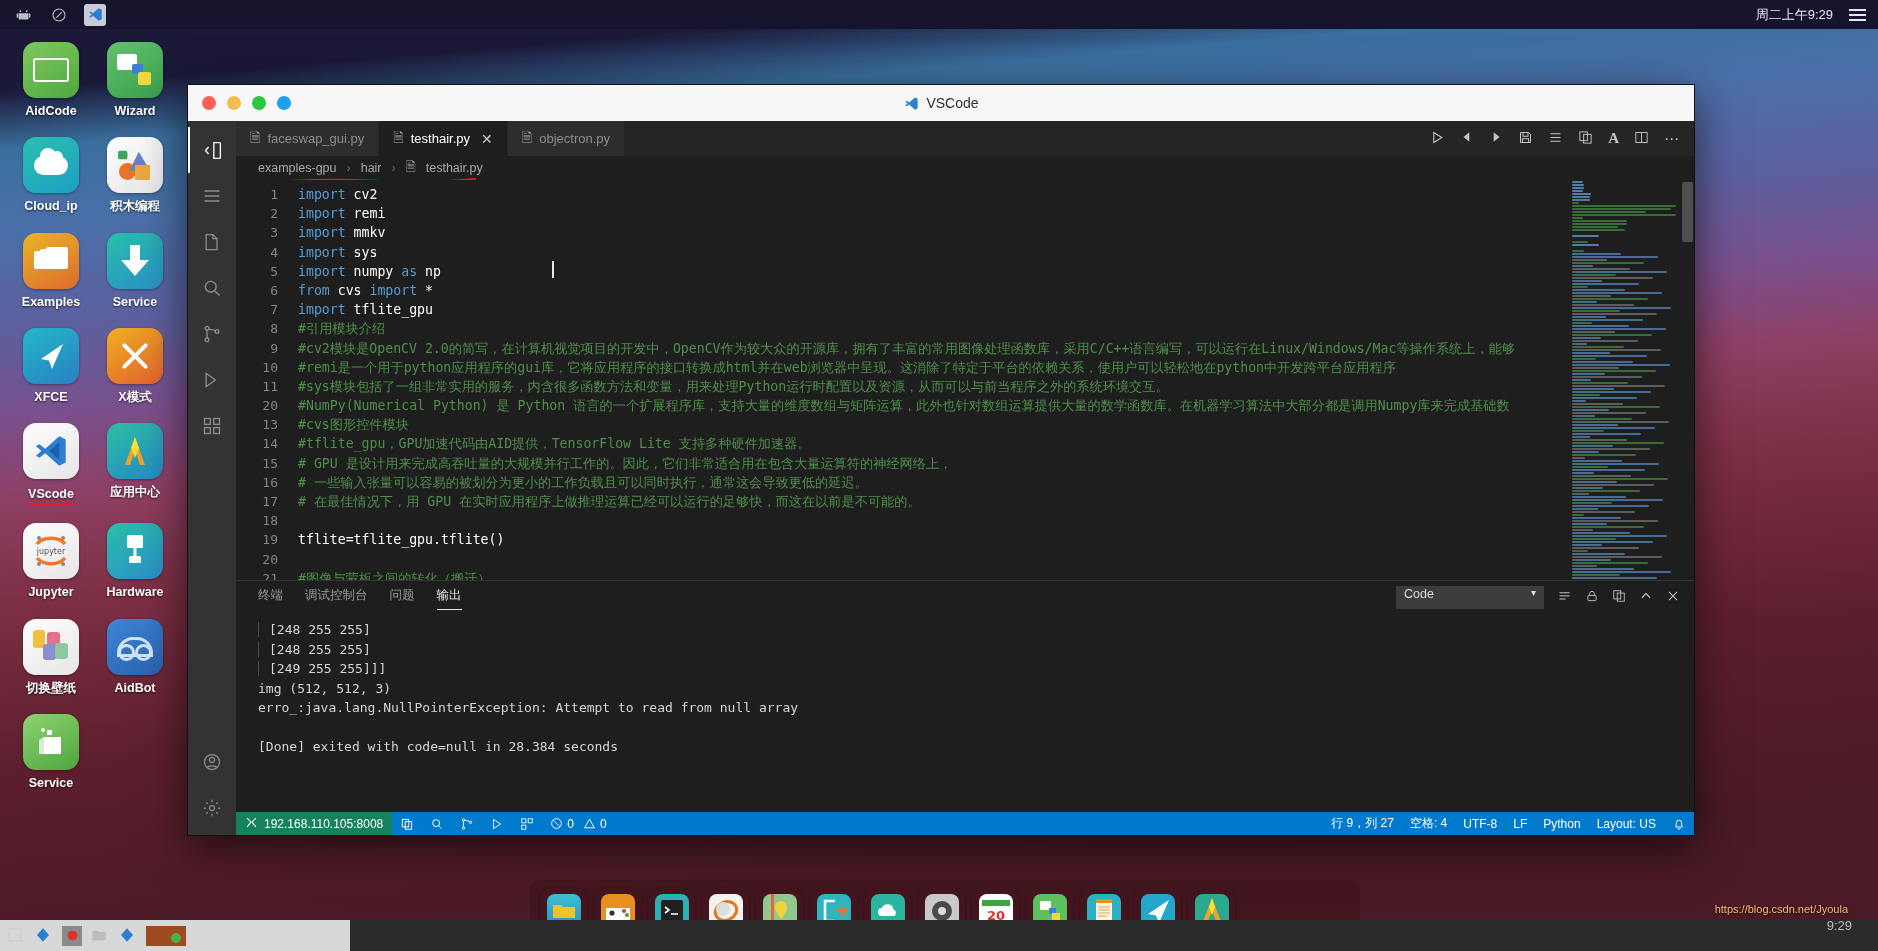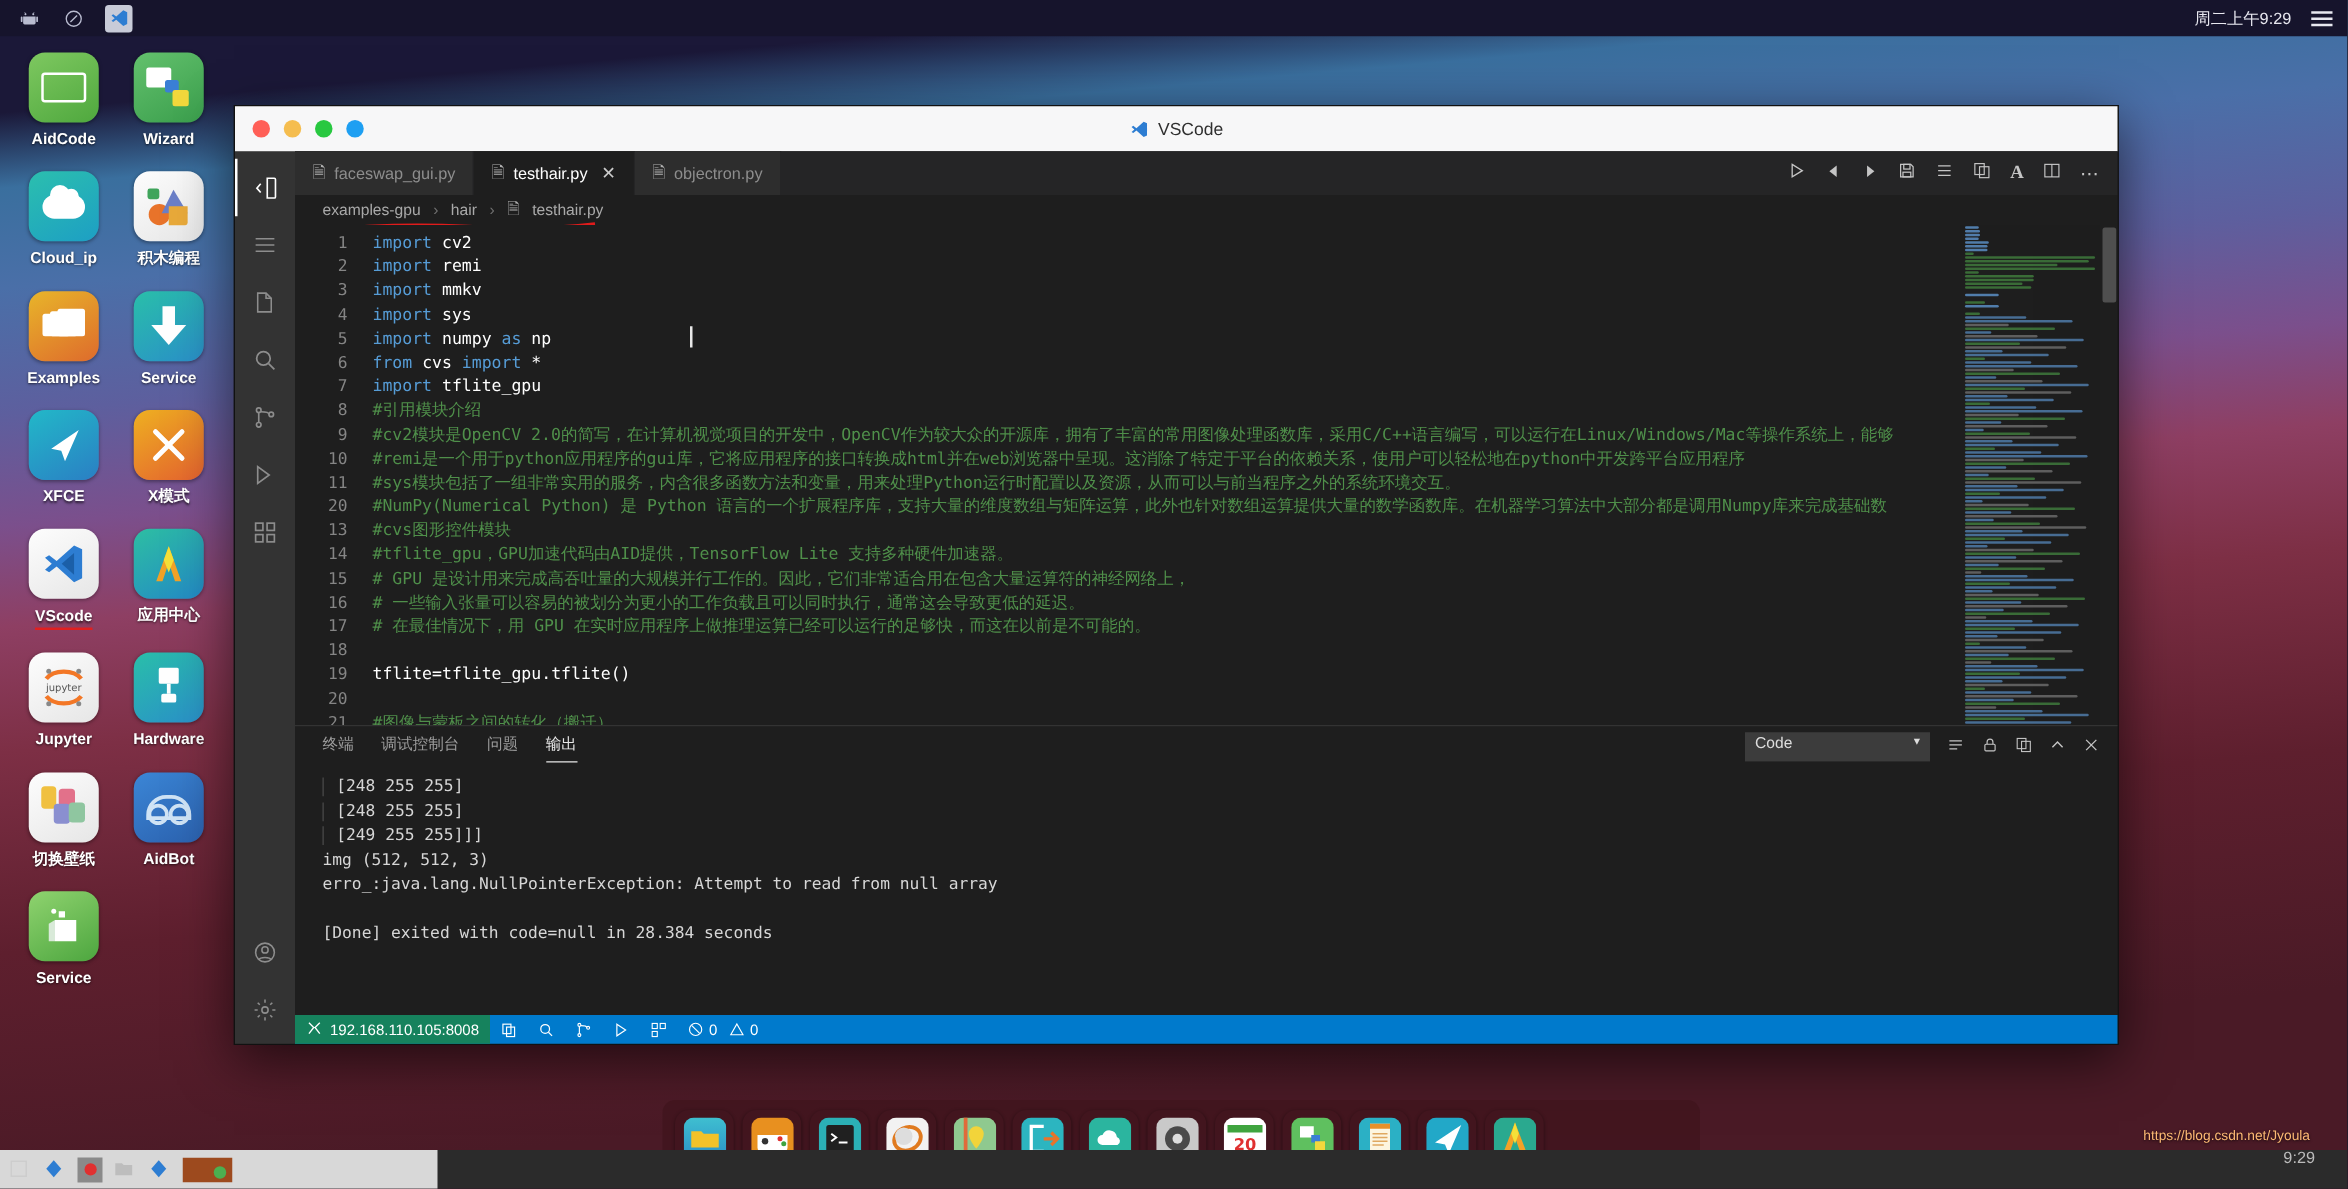--- a/index.html
+++ b/index.html
@@ -924,20 +924,34 @@
           <svg width="13" height="13" viewBox="0 0 24 24" fill="none" stroke="#fff" stroke-width="1.7">
             <circle cx="12" cy="12" r="9"></circle>
               <path d="M6 6l12 12"></path>
             </svg>
           <span>0</span>
           <svg width="13" height="13" viewBox="0 0 24 24" fill="none" stroke="#fff" stroke-width="1.7" style="margin-left:5px">
             <path d="M12 4l9 16H3z"></path>
             </svg>
           <span>0</span>
         </div>
+        <div id="sb-right">
+          <div class="sb-item">行 9，列 27</div>
+          <div class="sb-item">空格: 4</div>
+          <div class="sb-item">UTF-8</div>
+          <div class="sb-item">LF</div>
+          <div class="sb-item">Python</div>
+          <div class="sb-item">Layout: US</div>
+          <div class="sb-item">
+            <svg width="14" height="14" viewBox="0 0 24 24" fill="none" stroke="#fff" stroke-width="1.6">
+              <path d="M6 17h12l-1.5-3v-4a4.5 4.5 0 0 0-9 0v4z"></path>
+                <path d="M10 19a2 2 0 0 0 4 0"></path>
+              </svg>
+          </div>
+        </div>
       </div>
     </div>
   </div>
 </div>
 
 <div id="dock">
     <div class="dock-ico">
       <svg width="34" height="34" viewBox="0 0 34 34">
         <rect width="34" height="34" rx="8" fill="url(#dg1)"></rect>
         <defs>

